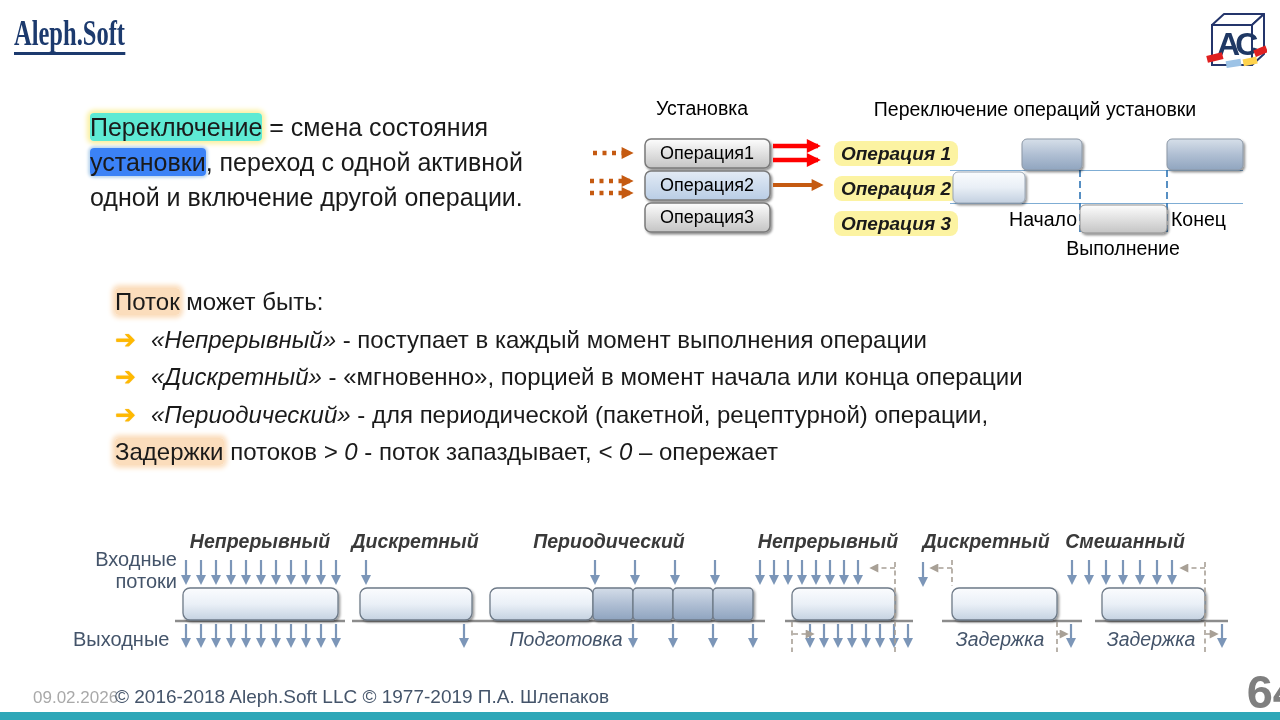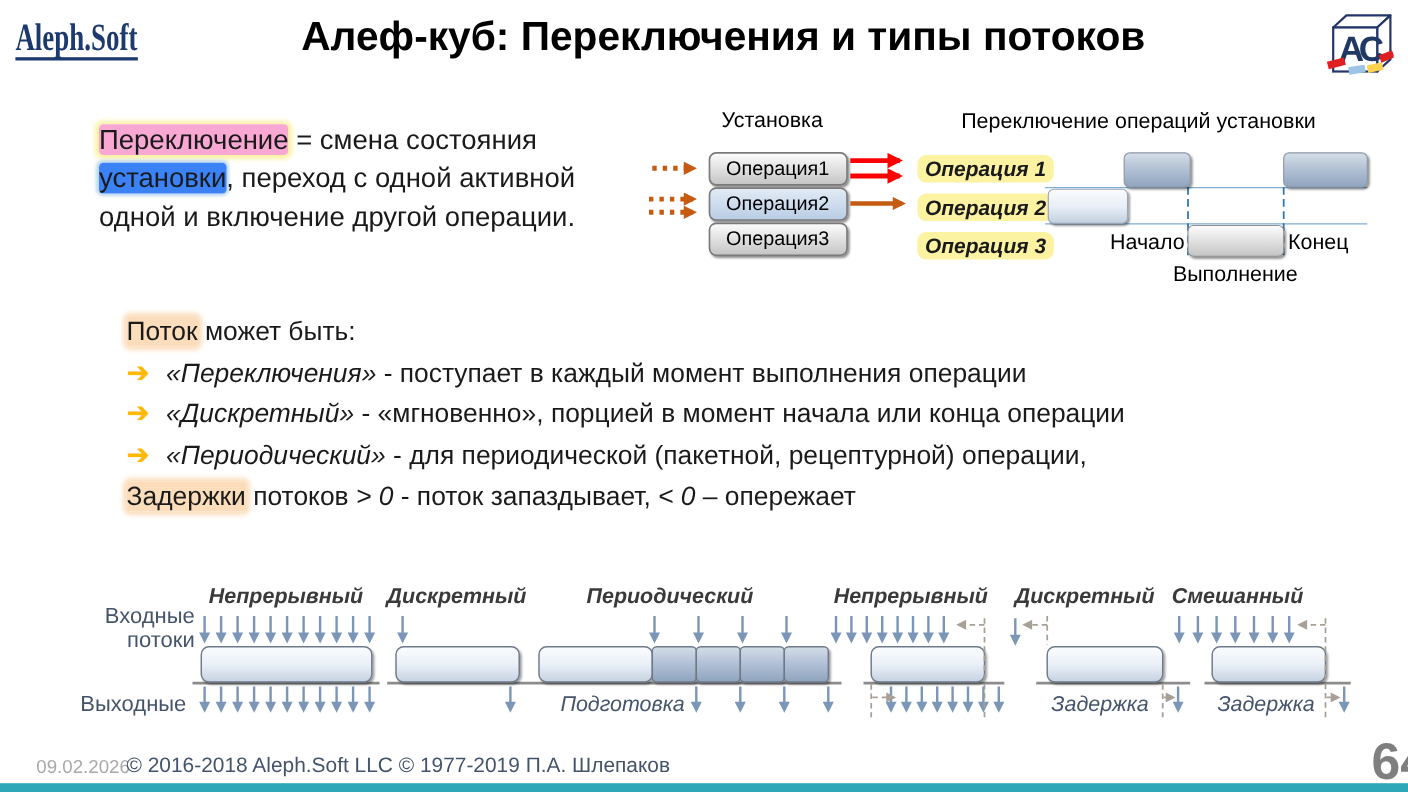--- a/index.html
+++ b/index.html
@@ -9,21 +9,21 @@
   
   .logo{position:absolute;left:14px;top:16px;font-family:"Liberation Serif",serif;
         font-weight:bold;font-size:35px;color:#1c3a6e;transform:scaleX(.70);transform-origin:left top;
         border-bottom:3px solid #1c3a6e;padding-bottom:1px;letter-spacing:0px;line-height:1;}
   .title{position:absolute;left:140px;right:140px;top:12px;text-align:center;
          font-size:37px;font-weight:bold;color:#000;letter-spacing:0px;}
   .cube{position:absolute;left:1205px;top:8px;}
 
   
   .definition{position:absolute;left:90px;top:110px;width:520px;font-size:25px;color:#1a1a1a;line-height:35px;}
-  .hl-y{background:#f9a8d4;border-radius:4px;box-shadow:0 0 5px 3px #fbf0a0;}
+  .hl-y{background:#5eead4;border-radius:4px;box-shadow:0 0 5px 3px #fbf0a0;}
   .hl-b{background:#3b82f6;border-radius:4px;box-shadow:0 0 3px 2px #bdd7ee;}
   .hl-o{background:#fbdDbc;border-radius:4px;box-shadow:0 0 5px 3px #fbddbc;}
 
   
   .flows{position:absolute;left:115px;top:283px;width:1120px;font-size:24px;color:#1a1a1a;line-height:37.5px;}
   .brow{display:flex;align-items:baseline;}
   .barrow{width:36px;flex:0 0 36px;color:#ffb900;font-size:25px;text-shadow:0 0 1px #e8a000;}
   .bterm{font-style:italic;}
   .gt{font-style:italic;}
 
@@ -36,21 +36,20 @@
   .f-copy{position:absolute;left:115px;top:686px;font-size:19px;color:#44546a;}
   .f-page{position:absolute;right:16px;top:668px;font-size:47px;font-weight:bold;color:#7f7f7f;line-height:1;}
   .f-bar{position:absolute;left:0;bottom:0;width:100%;height:8px;}
 </style>
 </head>
 <body>
 
 <div class="slide">
 
   <div class="logo">Aleph.Soft</div>
-  <div class="title">Алеф-куб: Переключения и типы потоков</div>
   <svg class="cube" width="62" height="62" viewBox="0 0 62 62">
     <polygon points="7,17 19,6 59,6 47,17" fill="#ffffff" stroke="#24356b" stroke-width="2" stroke-linejoin="round"></polygon>
     <polygon points="47,17 59,6 59,46 47,57" fill="#ffffff" stroke="#24356b" stroke-width="2" stroke-linejoin="round"></polygon>
     <rect x="7" y="17" width="40" height="40" fill="#ffffff" stroke="#24356b" stroke-width="2"></rect>
     <text x="12" y="47" font-family="Liberation Serif,serif" font-weight="bold" font-size="32" letter-spacing="-4" fill="#1f3864">АС</text>
     <rect x="2" y="46" width="16" height="7" fill="#e02020" transform="rotate(-14 10 50)"></rect>
     <rect x="21" y="52" width="15" height="7" fill="#9dc3e6" transform="rotate(-9 28 55)"></rect>
     <rect x="38" y="50" width="14" height="7" fill="#ffd34d" transform="rotate(-12 45 53)"></rect>
     <rect x="49" y="40" width="13" height="7" fill="#e02020" transform="rotate(-22 55 43)"></rect>
   </svg>
@@ -143,21 +142,21 @@
 
     <text x="499" y="131" font-size="19.5" fill="#000" text-anchor="end">Начало</text>
     <text x="593" y="131" font-size="19.5" fill="#000">Конец</text>
     <text x="545" y="160" font-size="19.5" fill="#000" text-anchor="middle">Выполнение</text>
   </svg>
 
   <div class="flows">
     <div><span class="hl-o">Поток</span><span> может быть:</span></div>
     <div class="brow">
       <span class="barrow">➔</span>
-      <span><span class="bterm">«Переключения»</span><span> - поступает в каждый момент выполнения операции</span></span>
+      <span><span class="bterm">«Непрерывный»</span><span> - поступает в каждый момент выполнения операции</span></span>
     </div>
     <div class="brow">
       <span class="barrow">➔</span>
       <span><span class="bterm">«Дискретный»</span><span> - «мгновенно», порцией в момент начала или конца операции</span></span>
     </div>
     <div class="brow">
       <span class="barrow">➔</span>
       <span><span class="bterm">«Периодический»</span><span> - для периодической (пакетной, рецептурной) операции,</span></span>
     </div>
     <div><span class="hl-o">Задержки</span><span> потоков </span><span class="gt">&gt; 0</span><span> - поток запаздывает, </span><span class="gt">&lt; 0</span><span> – опережает</span></div>

